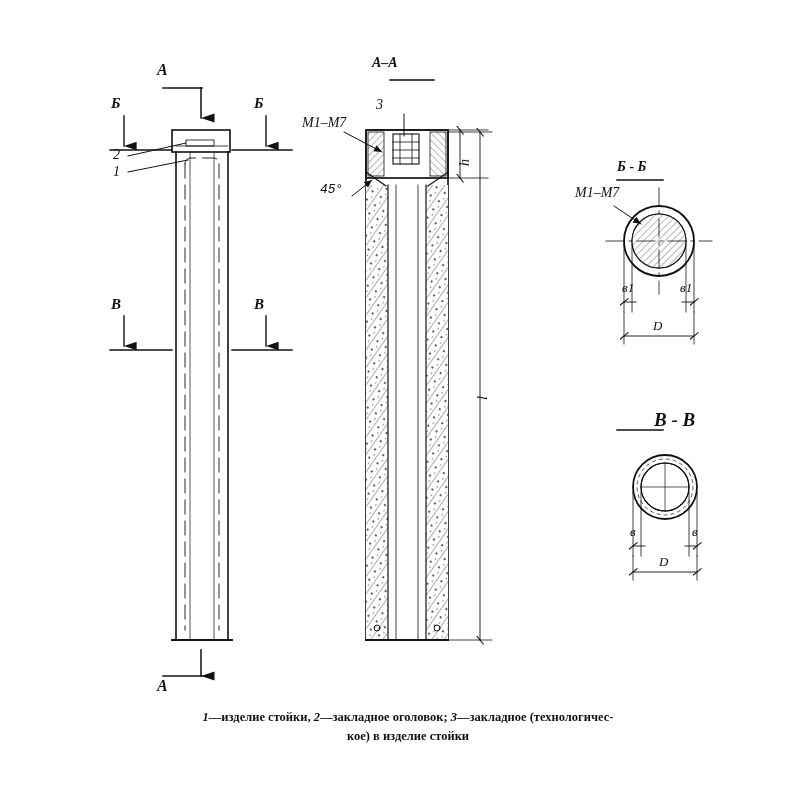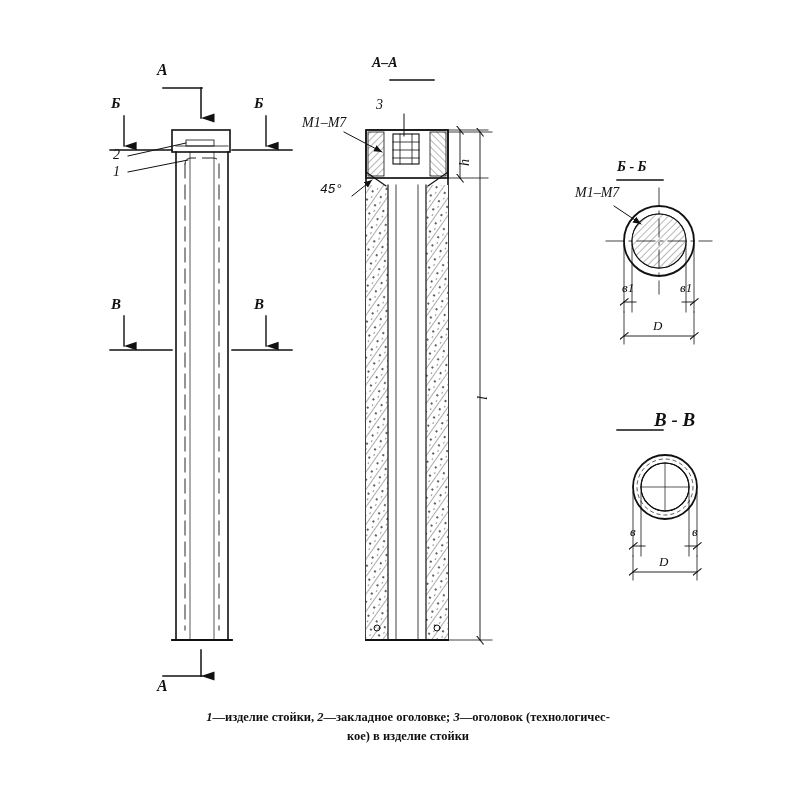--- a/index.html
+++ b/index.html
@@ -244,17 +244,17 @@
 <div class="lbl ital" style="left:680px; top:281px; font-size:13px;">в1</div>
 <div class="lbl ital" style="left:653px; top:319px; font-size:13px;">D</div>
 
 <div class="lbl bold ital" style="left:617px; top:410px; font-size:19px;margin-left:37px;">В - В</div>
 <div class="lbl ital" style="left:630px; top:525px; font-size:13px;">в</div>
 <div class="lbl ital" style="left:692px; top:525px; font-size:13px;">в</div>
 <div class="lbl ital" style="left:659px; top:555px; font-size:13px;">D</div>
 
 <div class="caption">
   <span class="num">1</span><span>—изделие стойки,</span>
-  <span class="num">2</span><span>—закладное оголовке;</span>
-  <span class="num">3</span><span>—оголовок (технологичес-</span>
+  <span class="num">2</span><span>—закладное оголовок;</span>
+  <span class="num">3</span><span>—закладное (технологичес-</span>
   <br>
   <span>кое) в изделие стойки</span>
 </div>
 
 </body></html>

